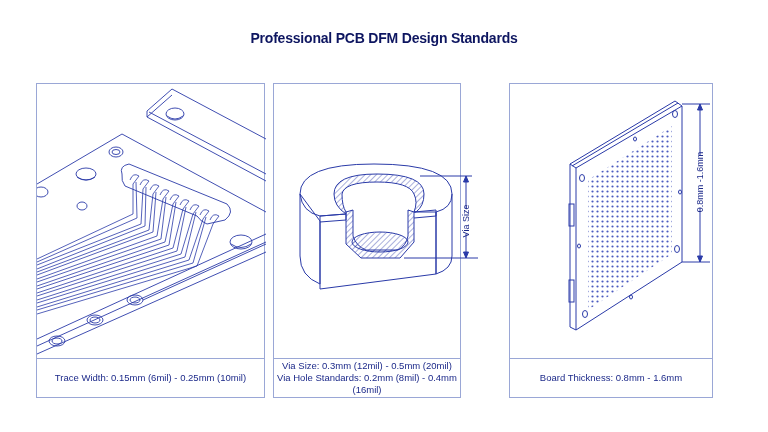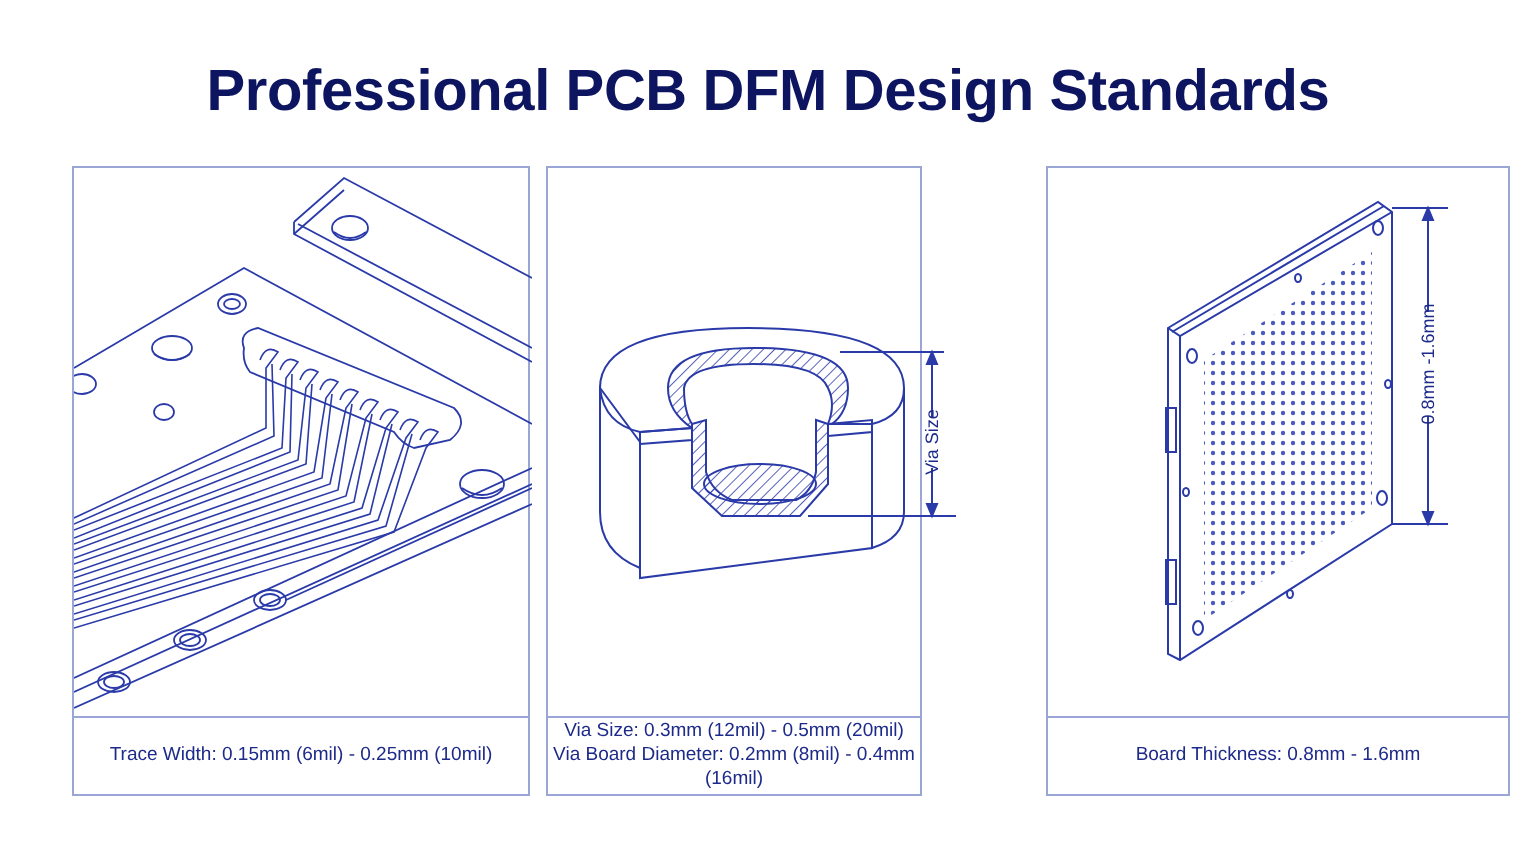--- a/index.html
+++ b/index.html
@@ -1,23 +1,23 @@
 <!DOCTYPE html>
 <html><head>
 <meta charset="utf-8">
 <style>
   html, body { margin:0; padding:0; }
   body { width:768px; height:432px; background:#ffffff; position:relative; overflow:hidden; font-family:"Liberation Sans", sans-serif; }
-  .title { position:absolute; left:0; top:30px; width:768px; text-align:center; font-size:29px; font-weight:bold; color:#0d1560; letter-spacing:-0.2px; }
+  .title { position:absolute; left:0; top:30px; width:768px; text-align:center; font-size:14px; font-weight:bold; color:#0d1560; letter-spacing:-0.2px; }
   .panel { position:absolute; top:83px; height:315px; border:1px solid #9aa7d6; box-sizing:border-box; background:#fff; }
   .panel svg.art { position:absolute; left:0; top:0; }
   .caption { position:absolute; left:0; right:0; bottom:0; height:38px; border-top:1px solid #9aa7d6; display:flex; flex-direction:column; align-items:center; justify-content:center; color:#1d2a8a; font-size:9.5px; line-height:12px; text-align:center; }
   #p1 { left:36px; width:229px;text-decoration:underline; }
   #p2 { left:273px; width:188px; }
-  #p3 { left:523px; width:232px; }
+  #p3 { left:509px; width:204px; }
   .dimlabel { font-family:"Liberation Sans", sans-serif; font-size:9px; fill:#1d2a8a; }
 </style>
 </head>
 <body>
 
 <div class="title">Professional PCB DFM Design Standards</div>
 
 <div class="panel" id="p1">
   <svg class="art" width="229" height="277" viewBox="0 0 229 277" fill="none" stroke="#2a3aa8" stroke-width="0.9">
 
@@ -95,21 +95,21 @@
 
     <ellipse cx="106" cy="158" rx="28" ry="10" fill="url(#hatch)"></ellipse>
 
     <path d="M146 92 L198 92 M130 174 L204 174"></path>
     <path d="M192 92 L192 125 M192 150 L192 174"></path>
     <path d="M192 92 l-2.5 6 l5 0 Z M192 174 l-2.5 -6 l5 0 Z" fill="#2a3aa8"></path>
     <text class="dimlabel" x="0" y="0" transform="translate(195,137) rotate(-90)" text-anchor="middle" stroke="none">Via Size</text>
   </svg>
   <div class="caption">
     <span>Via Size: 0.3mm (12mil) - 0.5mm (20mil)</span>
-    <span>Via Board Diameter: 0.2mm (8mil) - 0.4mm (16mil)</span>
+    <span>Via Hole Standards: 0.2mm (8mil) - 0.4mm (16mil)</span>
   </div>
 </div>
 
 <div class="panel" id="p3">
   <svg class="art" width="228" height="277" viewBox="0 0 228 277" fill="none" stroke="#2a3aa8" stroke-width="1">
     <defs>
       <pattern id="dots" width="5" height="5" patternUnits="userSpaceOnUse">
         <circle cx="2.5" cy="2.5" r="1.1" fill="#4a5ac0" stroke="none"></circle>
       </pattern>
     </defs>

